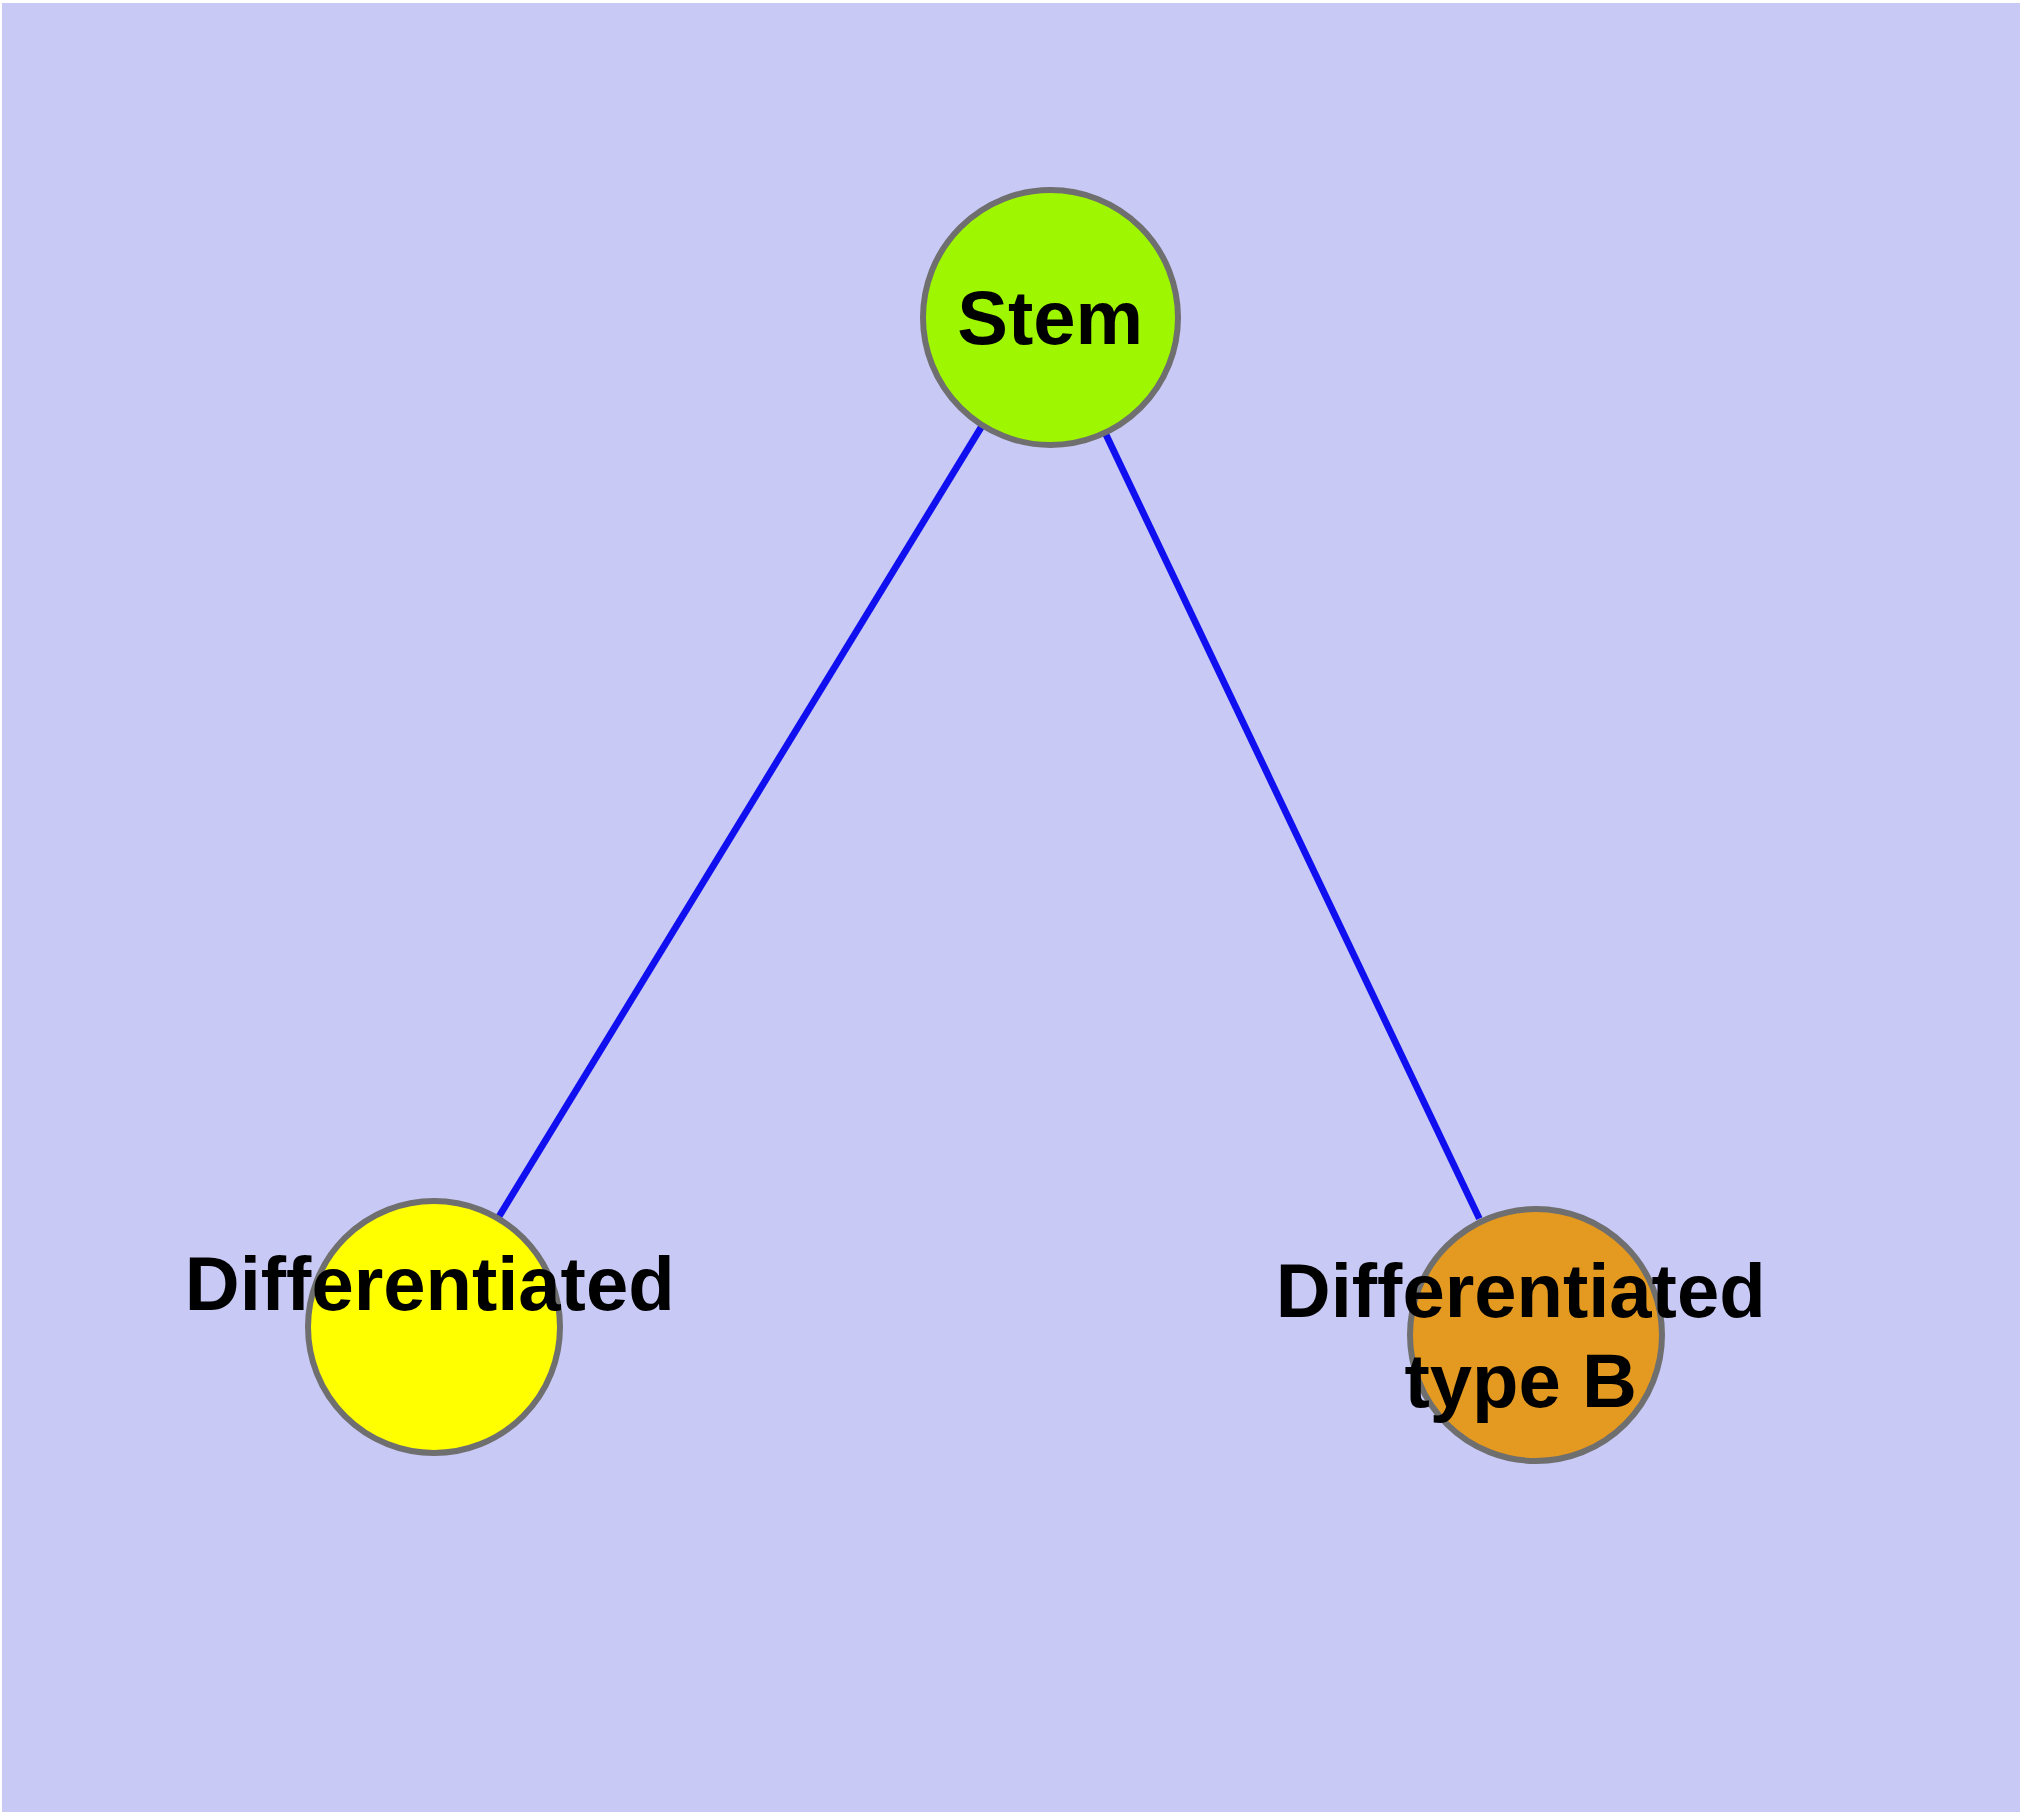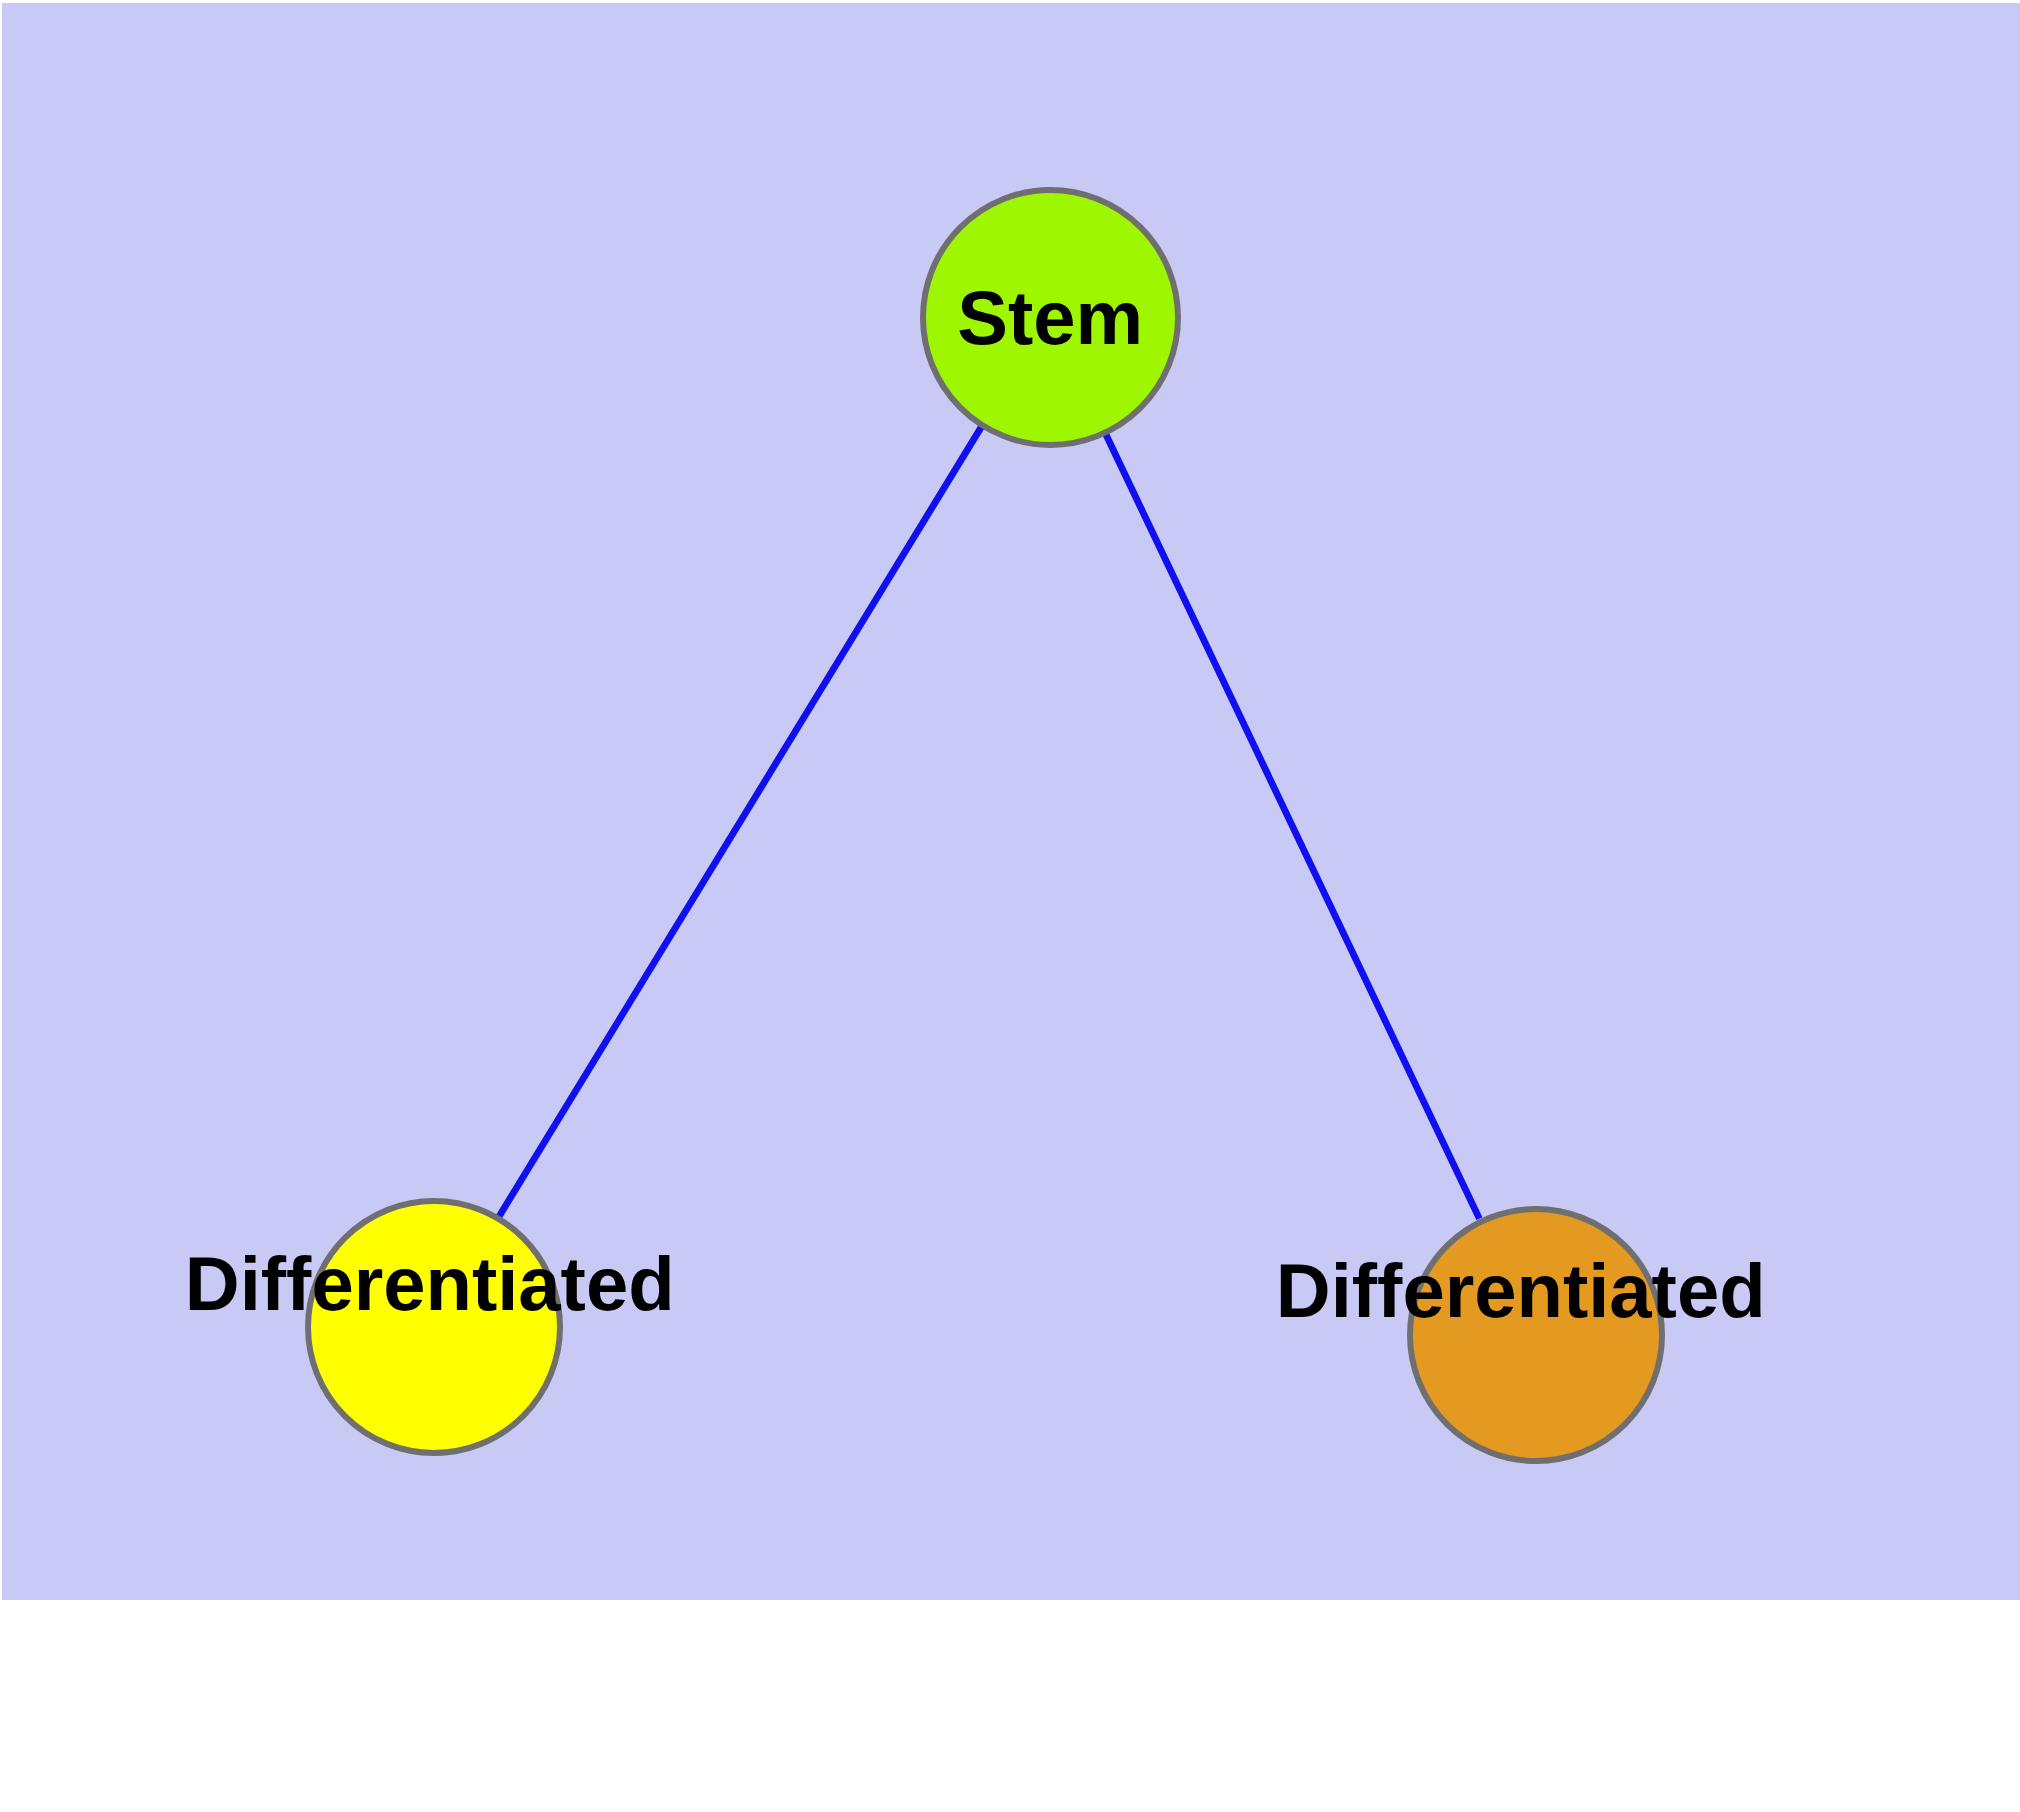--- a/index.html
+++ b/index.html
@@ -4,21 +4,21 @@
 <style>
   html, body {
     margin: 0;
     padding: 0;
     background: #ffffff;
     font-family: "Liberation Sans", sans-serif;
   }
   #stage {
     position: relative;
     width: 2021px;
-    height: 1600px;
+    height: 1812px;
     background: #ffffff;
     overflow: hidden;
   }
   #canvas {
     position: absolute;
     left: 1.7px;
     top: 2.5px;
     width: 2019px;
     height: 1810px;
     background: #C9C9F6;
@@ -111,17 +111,18 @@
     <div class="node-label label-stem">
       <div>Stem</div>
     </div>
 
     <div class="node-label label-a">
       <div>Differentiated</div>
     </div>
 
     <div class="node-label label-b">
       <div>Differentiated</div>
+      <div>type B</div>
     </div>
 
   </div>
 </div>
 
 
 </body></html>

